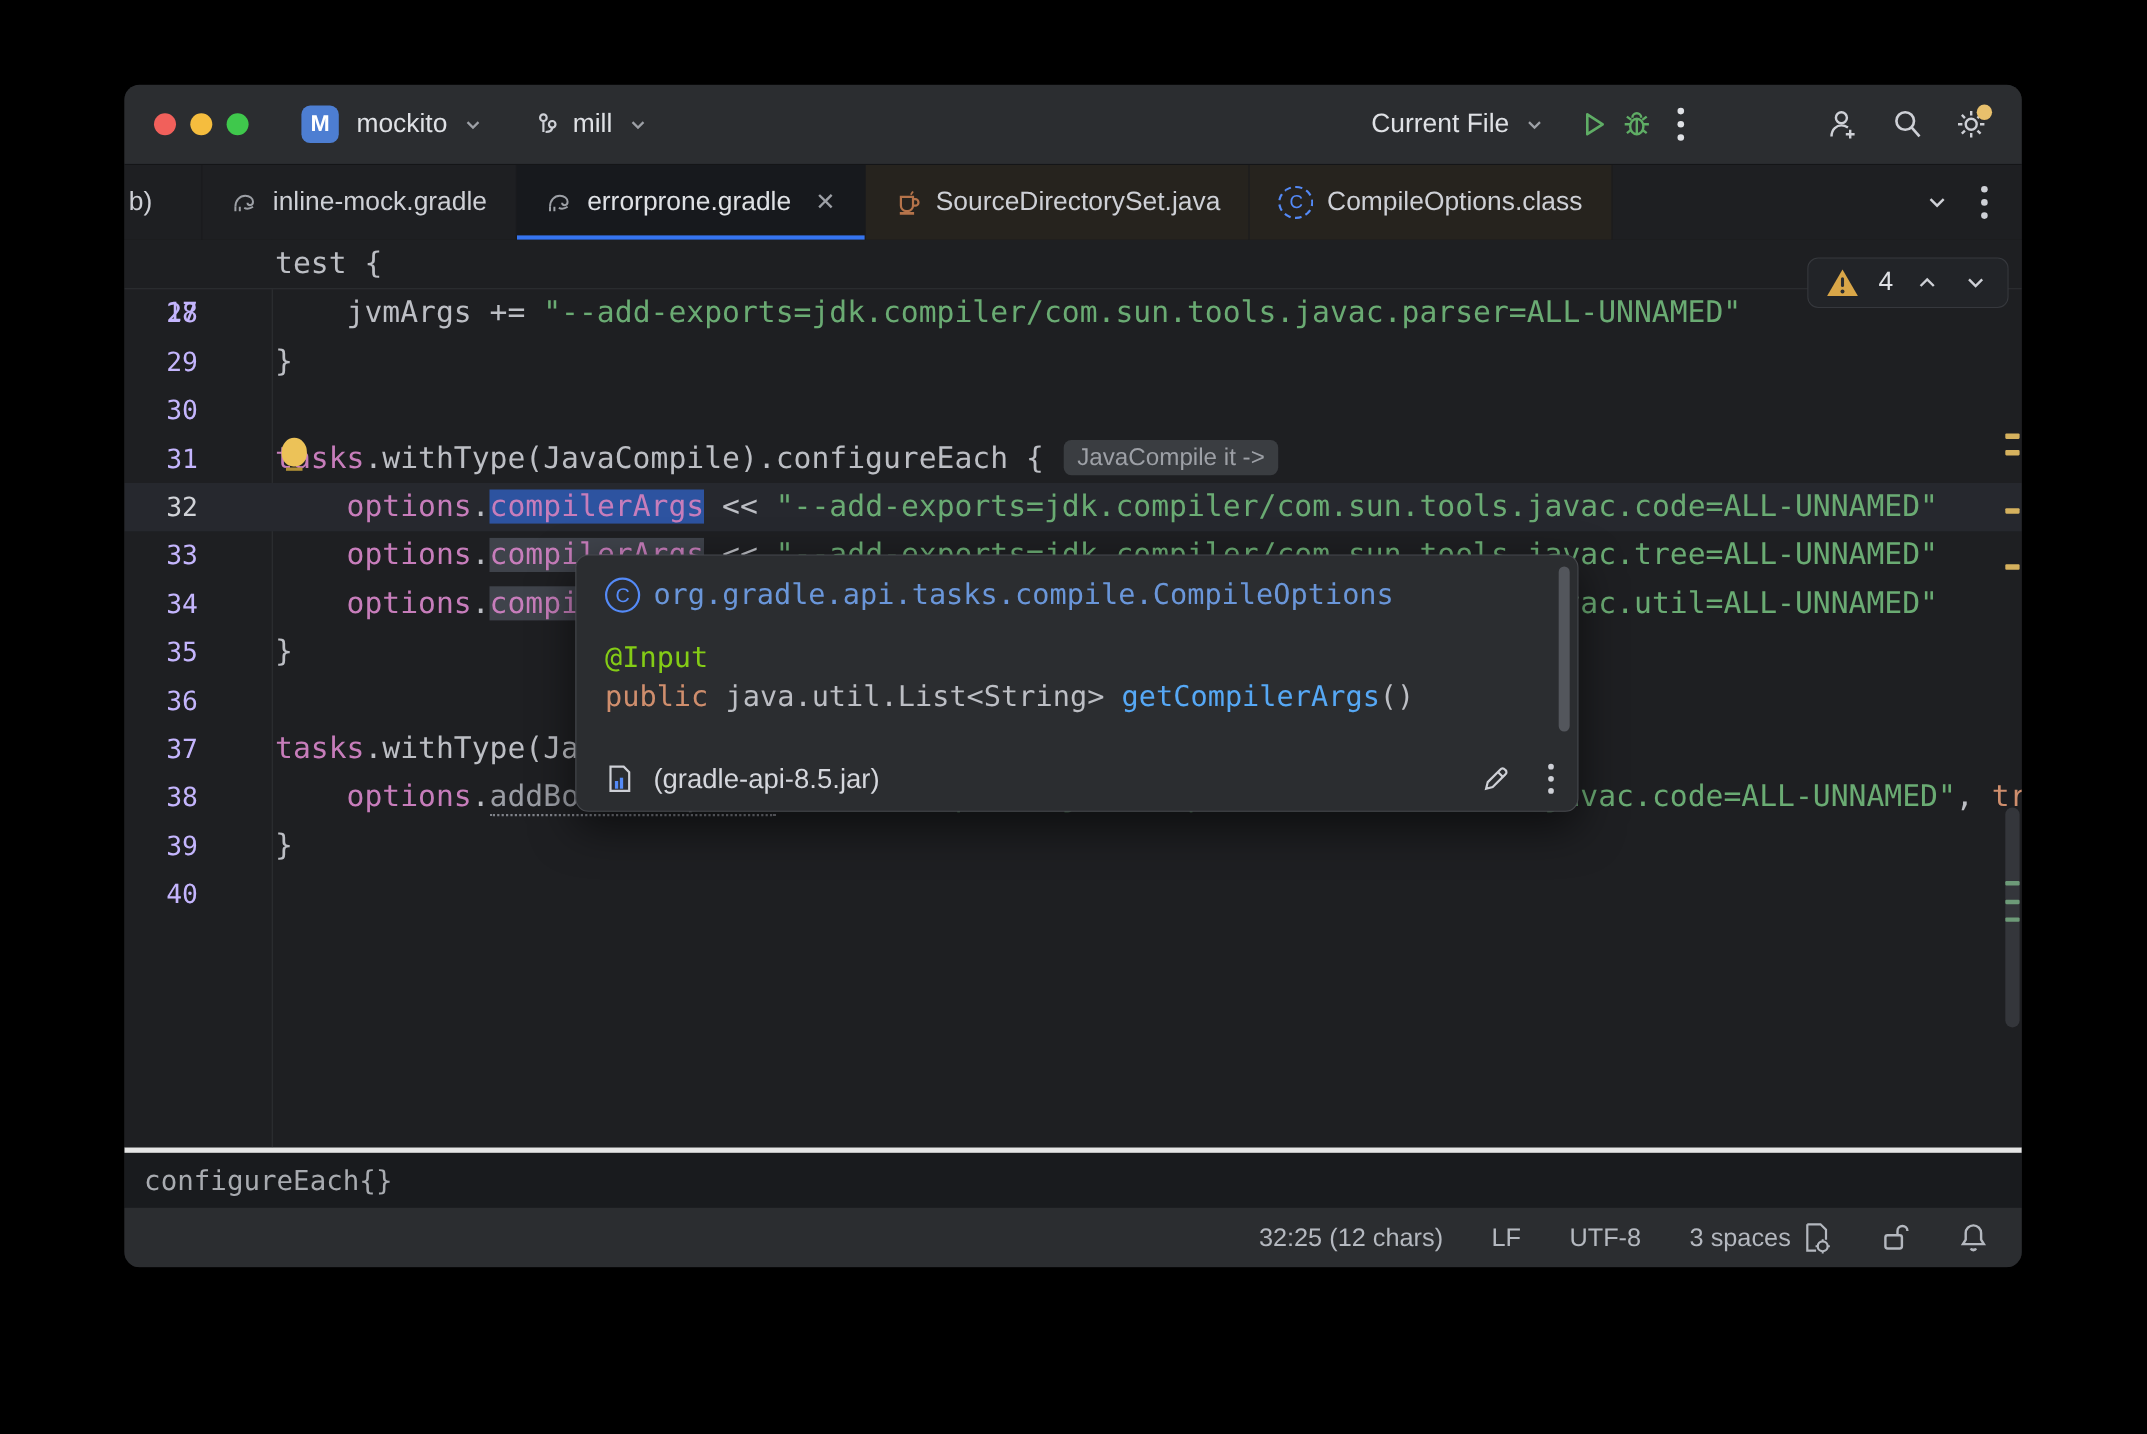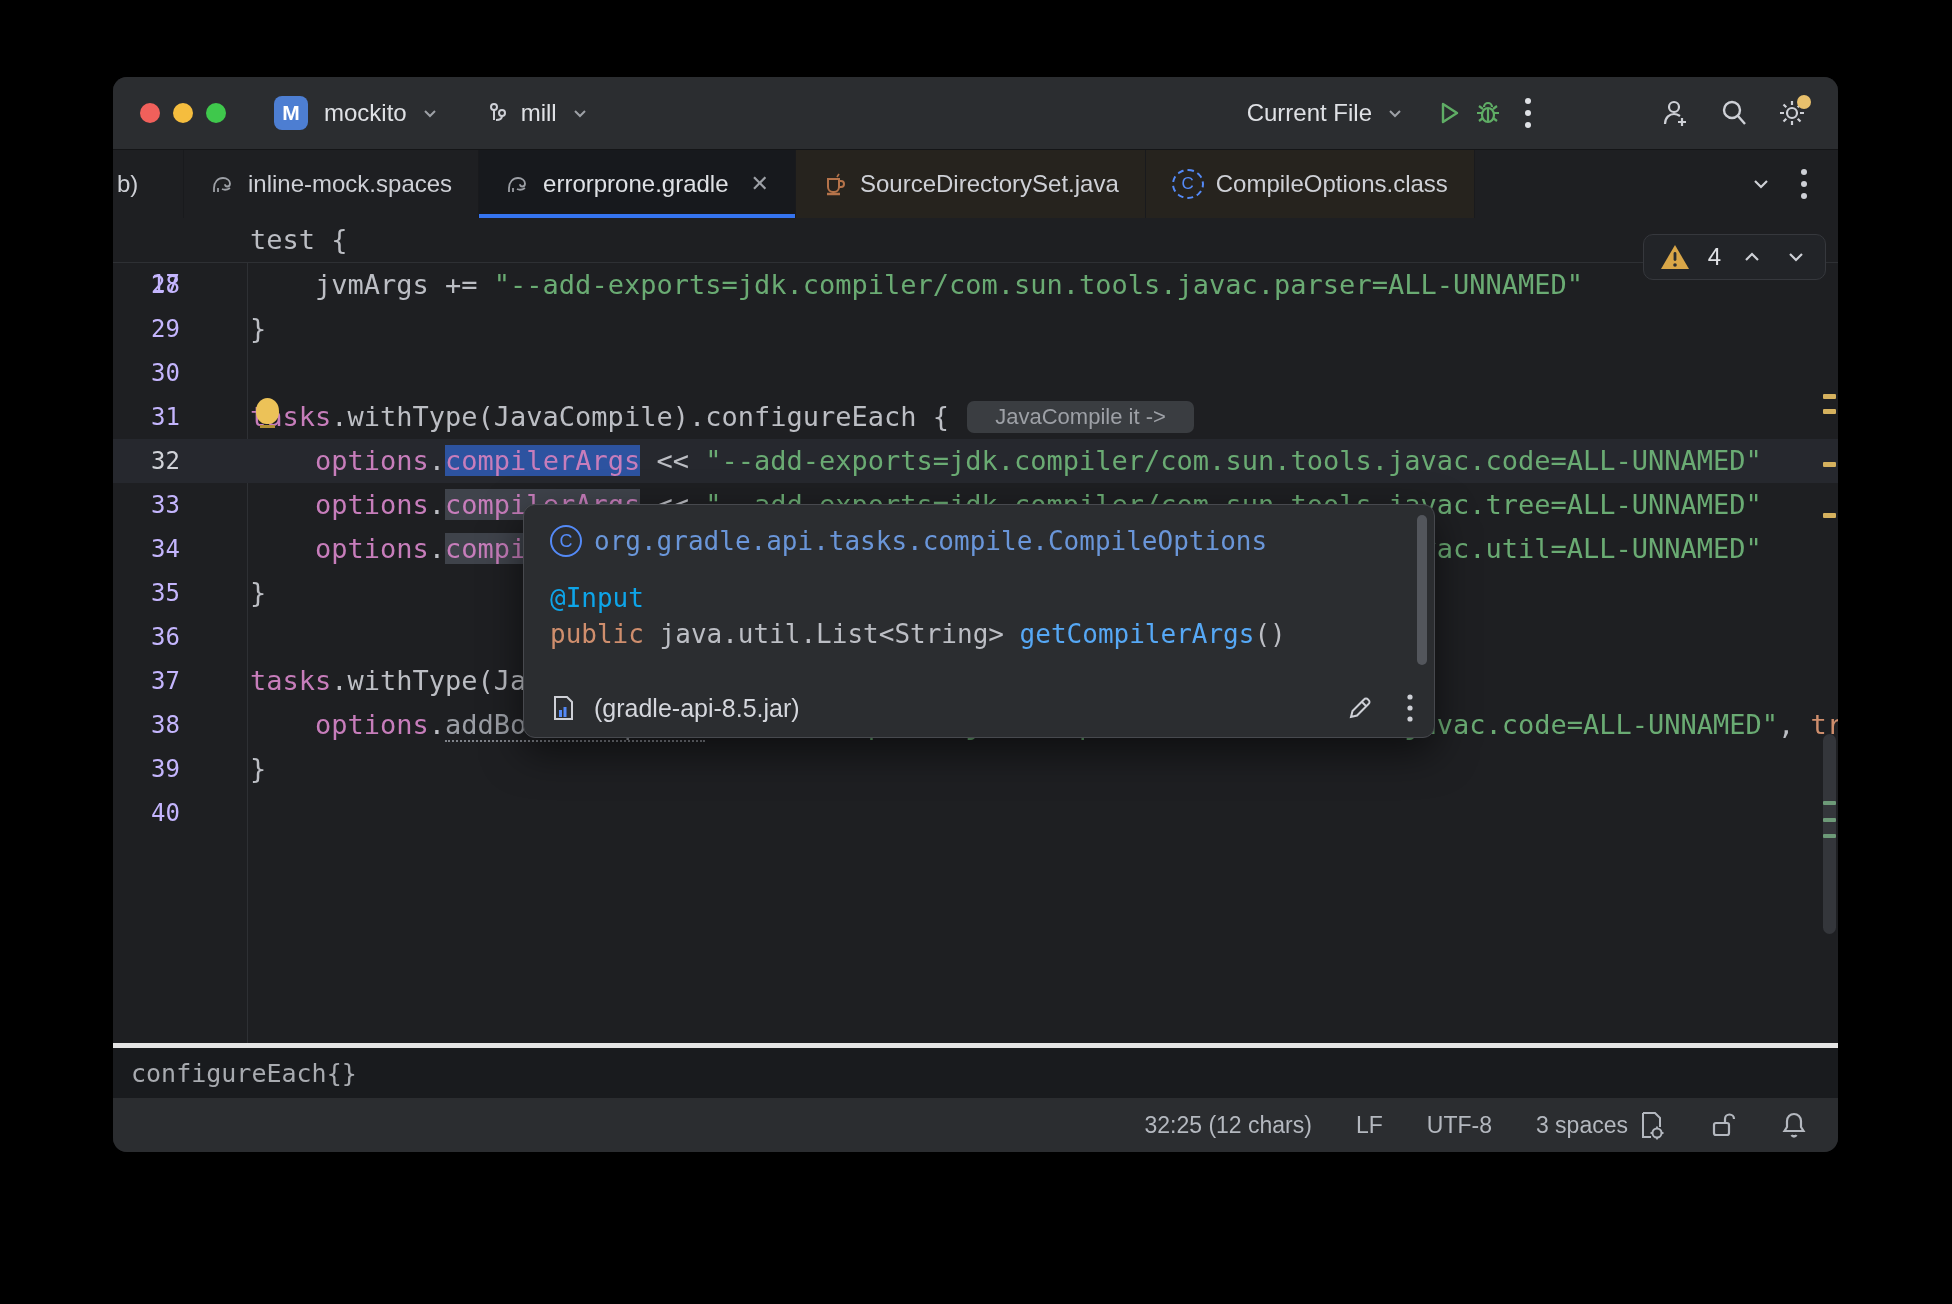--- a/index.html
+++ b/index.html
@@ -44,21 +44,21 @@
   .row.current .lnum{color:#d1d3d8;}
   .code{position:absolute;left:137px;top:0;white-space:pre;}
   .seg.plain{color:#bcbec4;}
   .seg.string{color:#6aab73;}
   .seg.prop{color:#c77dbb;}
   .seg.keyword{color:#cf8e6d;}
   .seg.method{color:#56a8f5;}
   .seg.unresolved{color:#9b9ea5;border-bottom:2px dotted #80838a;}
   .seg.sel{background:#2d53a0;}
   .seg.occ{background:#3f434b;}
-  .inlay{display:inline-block;background:#3a3d41;color:#9da0a6;border-radius:7px;padding:0 28px;
+  .inlay{display:inline-block;background:#3a3d41;color:#9da0a6;border-radius:7px;padding:0 12px;
     font-family:"Liberation Sans",sans-serif;font-size:22px;line-height:32px;vertical-align:middle;margin-left:2px;transform:translateY(-2px);}
   .bulb{position:absolute;left:143px;top:3px;width:23px;height:26px;background:#ecc258;
     border-radius:50% 50% 46% 46%;z-index:2;}
   .bulb::after{content:"";position:absolute;left:4px;right:4px;bottom:-4px;height:3px;background:#b08f36;}
 
   
   .inspect-widget{position:absolute;top:16px;right:12px;display:flex;align-items:center;gap:18px;
     background:#222428;border:1px solid #36383d;border-radius:10px;padding:8px 16px;z-index:5;
     font-family:"Liberation Sans",sans-serif;font-size:24px;color:#dfe1e5;}
 
@@ -69,21 +69,21 @@
   .mark.yellow{background:#d5b15e;}
   .mark.green{background:#6d9a78;height:4px;}
 
   
   .doc-popup{position:absolute;left:410px;top:426px;width:912px;height:234px;background:#2b2d30;
     border:1px solid #47494e;border-radius:12px;box-shadow:0 14px 40px rgba(0,0,0,.55);z-index:10;
     font-family:"DejaVu Sans Mono","Liberation Mono",monospace;font-size:26px;padding:20px 26px 16px 26px;box-sizing:border-box;}
   .doc-row1{display:flex;align-items:center;gap:12px;color:#6a96d9;}
   .class-circ{width:28px;height:28px;border-radius:50%;border:2px solid #548af7;color:#548af7;
     font-size:18px;display:flex;align-items:center;justify-content:center;flex:0 0 28px;font-family:"Liberation Sans",sans-serif;}
-  .doc-anno{margin-top:26px;color:#0ea5e9;}
+  .doc-anno{margin-top:26px;color:#84cc16;}
   .doc-sig{margin-top:6px;}
   .doc-footer{position:absolute;left:26px;right:20px;bottom:14px;display:flex;align-items:center;gap:14px;
     font-family:"Liberation Sans",sans-serif;font-size:25px;color:#d5d7dd;}
   .doc-footer .spacer{flex:1;}
   .doc-scroll{position:absolute;right:7px;top:10px;width:10px;height:150px;border-radius:5px;background:#53565c;}
 
   
   .breadcrumbs{height:50px;flex:0 0 50px;background:#191b1e;border-top:5px solid #e5e5e5;display:flex;align-items:center;
     padding-left:18px;color:#a8abb0;font-family:"DejaVu Sans Mono","Liberation Mono",monospace;font-size:25px;}
   .statusbar{height:54px;flex:0 0 54px;background:#2b2d30;display:flex;align-items:center;justify-content:flex-end;
@@ -193,21 +193,21 @@
     <div class="tab trunc">
       <span>b)</span>
     </div>
     <div class="tab">
       <span>
         <svg width="26" height="26" viewBox="0 0 26 26" fill="none" stroke="#9da0a6" stroke-width="1.8">
           <path d="M4 17 c0-6 4-10 9-10 4 0 7 2.5 7 5.5 0 1.8-1.2 3-2.7 3-1.3 0-2.3-1-2.3-2.2"></path>
           <path d="M4 17 v4 M8 17 v4 M12 18 c2 1 5 1 8-1"></path>
         </svg>
       </span>
-      <span>inline-mock.spaces</span>
+      <span>inline-mock.gradle</span>
     </div>
     <div class="tab active">
       <span>
         <svg width="26" height="26" viewBox="0 0 26 26" fill="none" stroke="#9da0a6" stroke-width="1.8">
           <path d="M4 17 c0-6 4-10 9-10 4 0 7 2.5 7 5.5 0 1.8-1.2 3-2.7 3-1.3 0-2.3-1-2.3-2.2"></path>
           <path d="M4 17 v4 M8 17 v4 M12 18 c2 1 5 1 8-1"></path>
         </svg>
       </span>
       <span>errorprone.gradle</span>
       <span class="close">✕</span>

